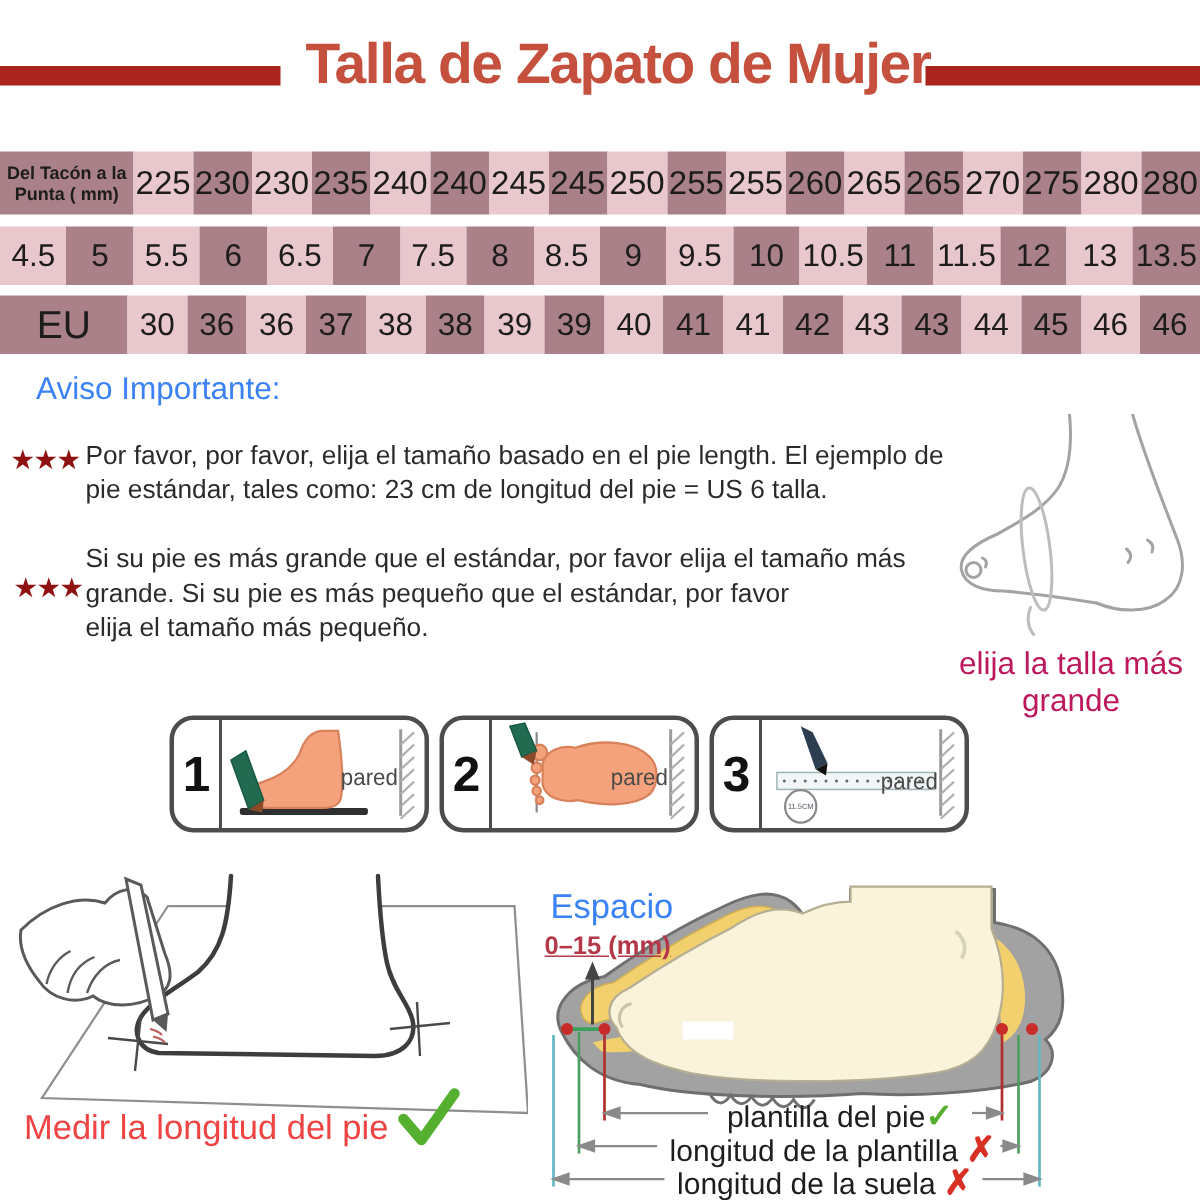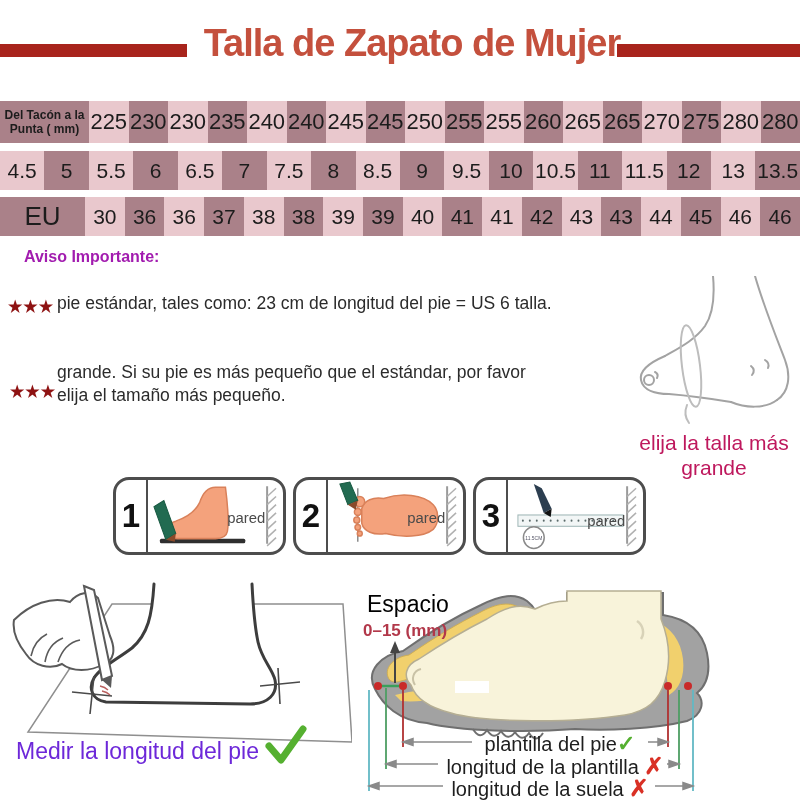--- a/index.html
+++ b/index.html
@@ -18,21 +18,21 @@
   .srow:nth-child(1){height:42px;margin-bottom:8px;}
   .cell{flex:1;display:flex;align-items:center;justify-content:center;
     font-weight:400;font-size:21px;color:#1c1c1c;}
   .cell.light{background:#e9c8cd;}
   .cell.dark{background:#aa8189;}
   .cell.label{flex:0 0 85px;background:#aa8189;font-size:26px;}
   .srow:nth-child(1) .cell{font-size:22px;}
   .srow:nth-child(1) .cell.label{font-size:12px;font-weight:600;line-height:1.2;text-align:center;padding:0 2px;}
 
   
-  .aviso-heading{position:absolute;left:24px;top:248px;font-size:16px;font-weight:bold;color:#a21caf;}
+  .aviso-heading{position:absolute;left:24px;top:248px;font-size:21px;font-weight:normal;color:#3b82f6;}
   .stars{position:absolute;font-size:16px;letter-spacing:1px;font-weight:bold;color:#8e1212;}
   .stars.n1{left:8px;top:297px;}
   .stars.n2{left:10px;top:382px;}
   .note{position:absolute;left:57px;font-size:17.5px;line-height:23px;color:#2b2b2b;}
   .note.n1{top:292px;width:650px;}
   .note.n2{top:361px;width:630px;}
 
   .foot-sketch{position:absolute;left:633px;top:276px;width:167px;height:156px;}
   .foot-caption{position:absolute;left:628px;top:431px;width:172px;text-align:center;
     font-size:21px;line-height:1.18;color:#be185d;}
@@ -40,28 +40,28 @@
   
   .steps{position:absolute;left:113px;top:477px;width:533px;height:78px;display:flex;gap:7px;}
   .step-box{flex:1;border:3px solid #4d4d4d;border-radius:16px;background:#fff;display:flex;overflow:hidden;}
   .step-num{flex:0 0 30px;border-right:2.5px solid #4d4d4d;display:flex;align-items:center;justify-content:center;
     font-size:33px;font-weight:bold;color:#111;}
   .step-art{flex:1;position:relative;text-align:center;}
   .step-art svg{position:absolute;inset:0;width:100%;height:100%;}
 
   
   .measure-left{position:absolute;left:12px;top:580px;width:340px;height:172px;}
-  .measure-caption{position:absolute;left:16px;top:738px;font-size:23px;color:#6d28d9;}
+  .measure-caption{position:absolute;left:16px;top:738px;font-size:23px;color:#ef4444;}
   .measure-check{position:absolute;left:263px;top:722px;width:46px;height:46px;}
 
   
   .fit-diagram{position:absolute;left:355px;top:585px;width:445px;height:215px;}
   .fit-diagram > svg{position:absolute;inset:0;width:100%;height:100%;}
-  .espacio-label{position:absolute;left:12px;top:6px;font-size:23px;color:#000000;}
-  .espacio-range{position:absolute;left:8px;top:36px;font-size:17px;font-weight:bold;color:#b2384a;}
+  .espacio-label{position:absolute;left:12px;top:6px;font-size:23px;color:#3b82f6;}
+  .espacio-range{position:absolute;left:8px;top:36px;font-size:17px;font-weight:bold;color:#b2384a;text-decoration:underline;}
   .dim-row{position:absolute;width:410px;text-align:center;font-size:20px;color:#1e1e1e;white-space:nowrap;}
   .dim-row.d0{left:0;top:146px;}
   .dim-row.d1{left:-5px;top:168px;}
   .dim-row.d2{left:-10px;top:190px;}
   .mark-ok{color:#55b030;font-weight:bold;font-size:22px;}
   .mark-no{color:#d93025;font-weight:bold;font-size:23px;}
 </style>
 </head>
 <body>
 
@@ -131,25 +131,27 @@
       <div class="cell dark">45</div>
       <div class="cell light">46</div>
       <div class="cell dark">46</div>
     </div>
   </div>
 
 <div class="aviso-heading">Aviso Importante:</div>
 
 <div class="stars n1">★★★</div>
 <div class="note n1">
+  <div>Por favor, por favor, elija el tamaño basado en el pie length. El ejemplo de</div>
   <div>pie estándar, tales como: 23 cm de longitud del pie = US 6 talla.</div>
 </div>
 
 <div class="stars n2">★★★</div>
 <div class="note n2">
+  <div>Si su pie es más grande que el estándar, por favor elija el tamaño más</div>
   <div>grande. Si su pie es más pequeño que el estándar, por favor</div>
   <div>elija el tamaño más pequeño.</div>
 </div>
 
 <svg class="foot-sketch" viewBox="0 0 167 156" preserveAspectRatio="none">
   <g fill="none" stroke="#a3a3a3" stroke-width="2" stroke-linecap="round">
     <path d="M122,0 C130,28 142,58 152,84 C158,100 156,116 144,124"></path>
     <path d="M80,0 C82,22 80,38 72,50 C62,64 46,72 32,80"></path>
     <path d="M32,80 C18,86 6,94 8,104 C10,114 22,118 36,118 C60,120 86,124 98,126"></path>
     <path d="M144,124 C132,133 112,132 98,126"></path>

